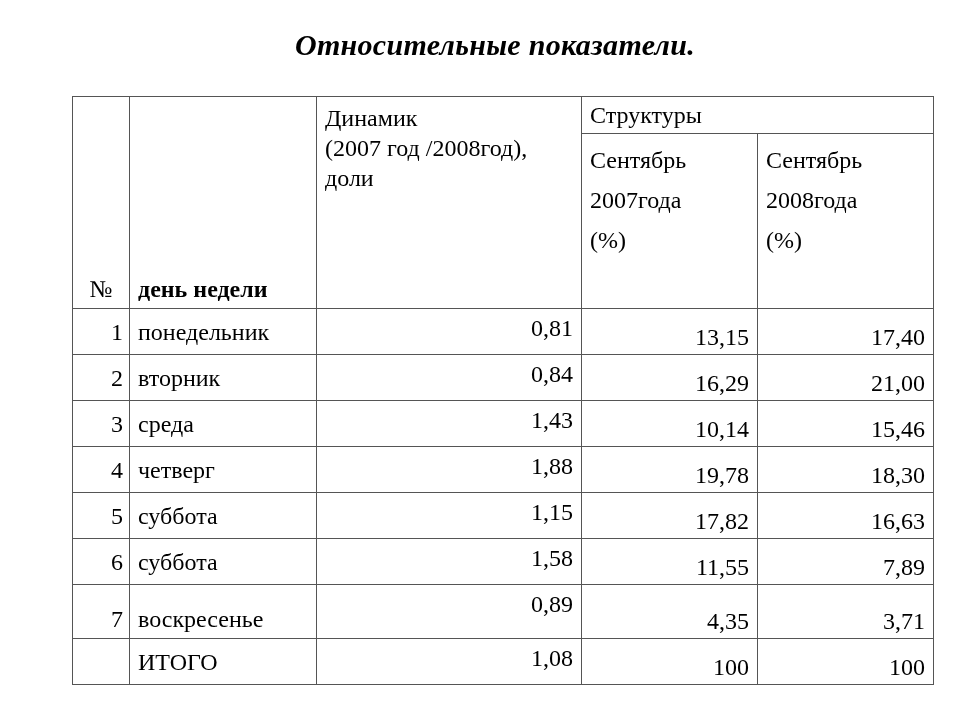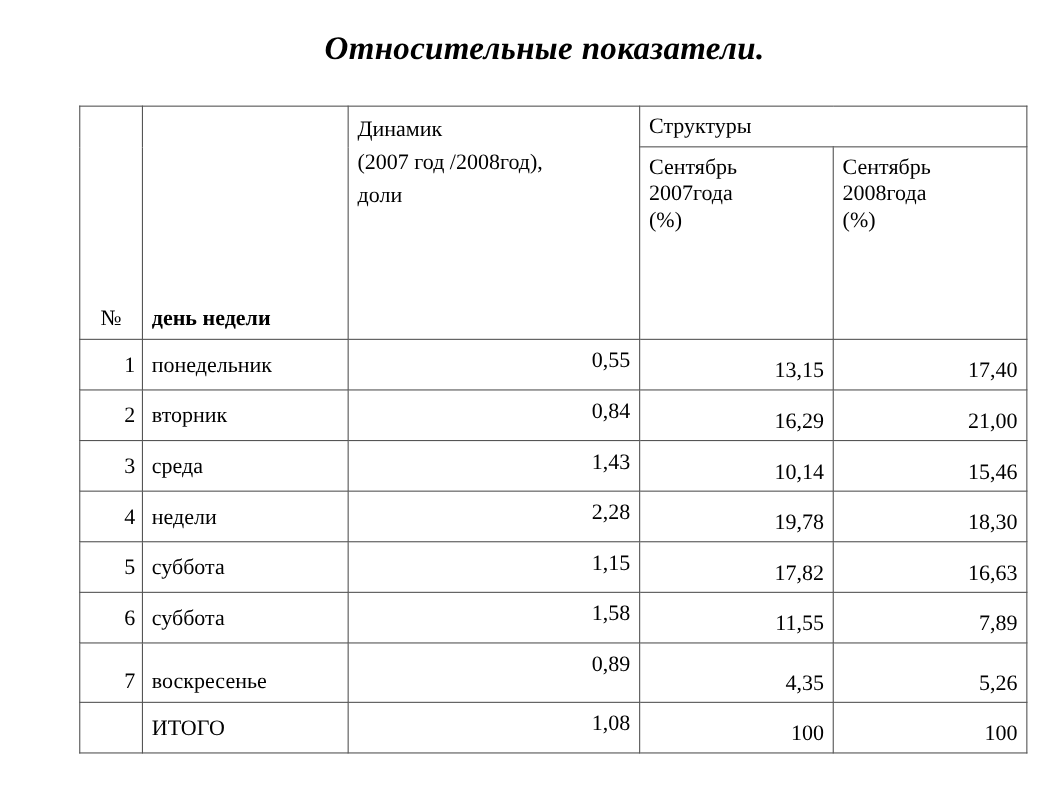--- a/index.html
+++ b/index.html
@@ -2,27 +2,27 @@
 <html><head>
   <meta charset="utf-8">
   <style>
     html, body { margin: 0; padding: 0; background: #ffffff; }
     body { width: 960px; height: 720px; position: relative; overflow: hidden;
            font-family: "Liberation Serif", "DejaVu Serif", serif; color: #000; }
     .title { position: absolute; top: 28px; left: 15px; width: 960px; text-align: center;
              font-size: 30px; font-weight: bold; font-style: italic; letter-spacing: 0.3px; }
     table { position: absolute; left: 72px; top: 96px; border-collapse: collapse;
             table-layout: fixed; width: 862px; }
-    td { border: 1.5px solid #555; padding: 0 8px; font-size: 20px; line-height: 30px;
+    td { border: 1.5px solid #555; padding: 0 8px; font-size: 24px; line-height: 30px;
          overflow: hidden; }
     .h-num { width: 40px; vertical-align: bottom; text-align: center; padding-bottom: 4px; }
     .h-day { width: 170px; vertical-align: bottom; padding-bottom: 4px; font-weight: bold; }
     .h-dyn { width: 248px; vertical-align: top; padding-top: 6px; line-height: 30px; }
     .h-str { height: 36px; vertical-align: middle; }
-    .h-sub { vertical-align: top; padding-top: 6px; line-height: 24px; height: 168px; white-space: pre-line; }
+    .h-sub { vertical-align: top; padding-top: 6px; line-height: 40px; height: 168px; white-space: pre-line; }
     .h-dyn-text { white-space: pre-line; }
     tr.data td { height: 41px; }
     tr.data.tall td { height: 49px; }
     .c-dyn { text-align: right; vertical-align: top; padding-top: 4px; }
     .c-s { text-align: right; vertical-align: bottom; padding-bottom: 2px; margin-top: 20px; }
     .c-idx { text-align: right; padding-right: 6px; vertical-align: middle; }
     .c-day { vertical-align: middle; }
     tr.data.tall .c-idx, tr.data.tall .c-day { vertical-align: bottom; padding-bottom: 4px; }
   </style>
 </head>
@@ -45,42 +45,42 @@
  2007года
 (%)</td>
     <td class="h-sub">Сентябрь
 2008года
 (%)</td>
   </tr>
 
   <tr class="data">
     <td class="c-idx">1</td>
     <td class="c-day">понедельник</td>
-    <td class="c-dyn">0,55</td>
+    <td class="c-dyn">0,81</td>
     <td class="c-s">13,15</td>
     <td class="c-s">17,40</td>
   </tr>
   <tr class="data">
     <td class="c-idx">2</td>
     <td class="c-day">вторник</td>
     <td class="c-dyn">0,84</td>
     <td class="c-s">16,29</td>
     <td class="c-s">21,00</td>
   </tr>
   <tr class="data">
     <td class="c-idx">3</td>
     <td class="c-day">среда</td>
     <td class="c-dyn">1,43</td>
     <td class="c-s">10,14</td>
     <td class="c-s">15,46</td>
   </tr>
   <tr class="data">
     <td class="c-idx">4</td>
-    <td class="c-day">недели</td>
-    <td class="c-dyn">2,28</td>
+    <td class="c-day">четверг</td>
+    <td class="c-dyn">1,88</td>
     <td class="c-s">19,78</td>
     <td class="c-s">18,30</td>
   </tr>
   <tr class="data">
     <td class="c-idx">5</td>
     <td class="c-day">суббота</td>
     <td class="c-dyn">1,15</td>
     <td class="c-s">17,82</td>
     <td class="c-s">16,63</td>
   </tr>
@@ -89,21 +89,21 @@
     <td class="c-day">суббота</td>
     <td class="c-dyn">1,58</td>
     <td class="c-s">11,55</td>
     <td class="c-s">7,89</td>
   </tr>
   <tr class="data tall">
     <td class="c-idx">7</td>
     <td class="c-day">воскресенье</td>
     <td class="c-dyn">0,89</td>
     <td class="c-s">4,35</td>
-    <td class="c-s">5,26</td>
+    <td class="c-s">3,71</td>
   </tr>
   <tr class="data">
     <td class="c-idx"></td>
     <td class="c-day">ИТОГО</td>
     <td class="c-dyn">1,08</td>
     <td class="c-s">100</td>
     <td class="c-s">100</td>
   </tr>
 </tbody>
   </table>

